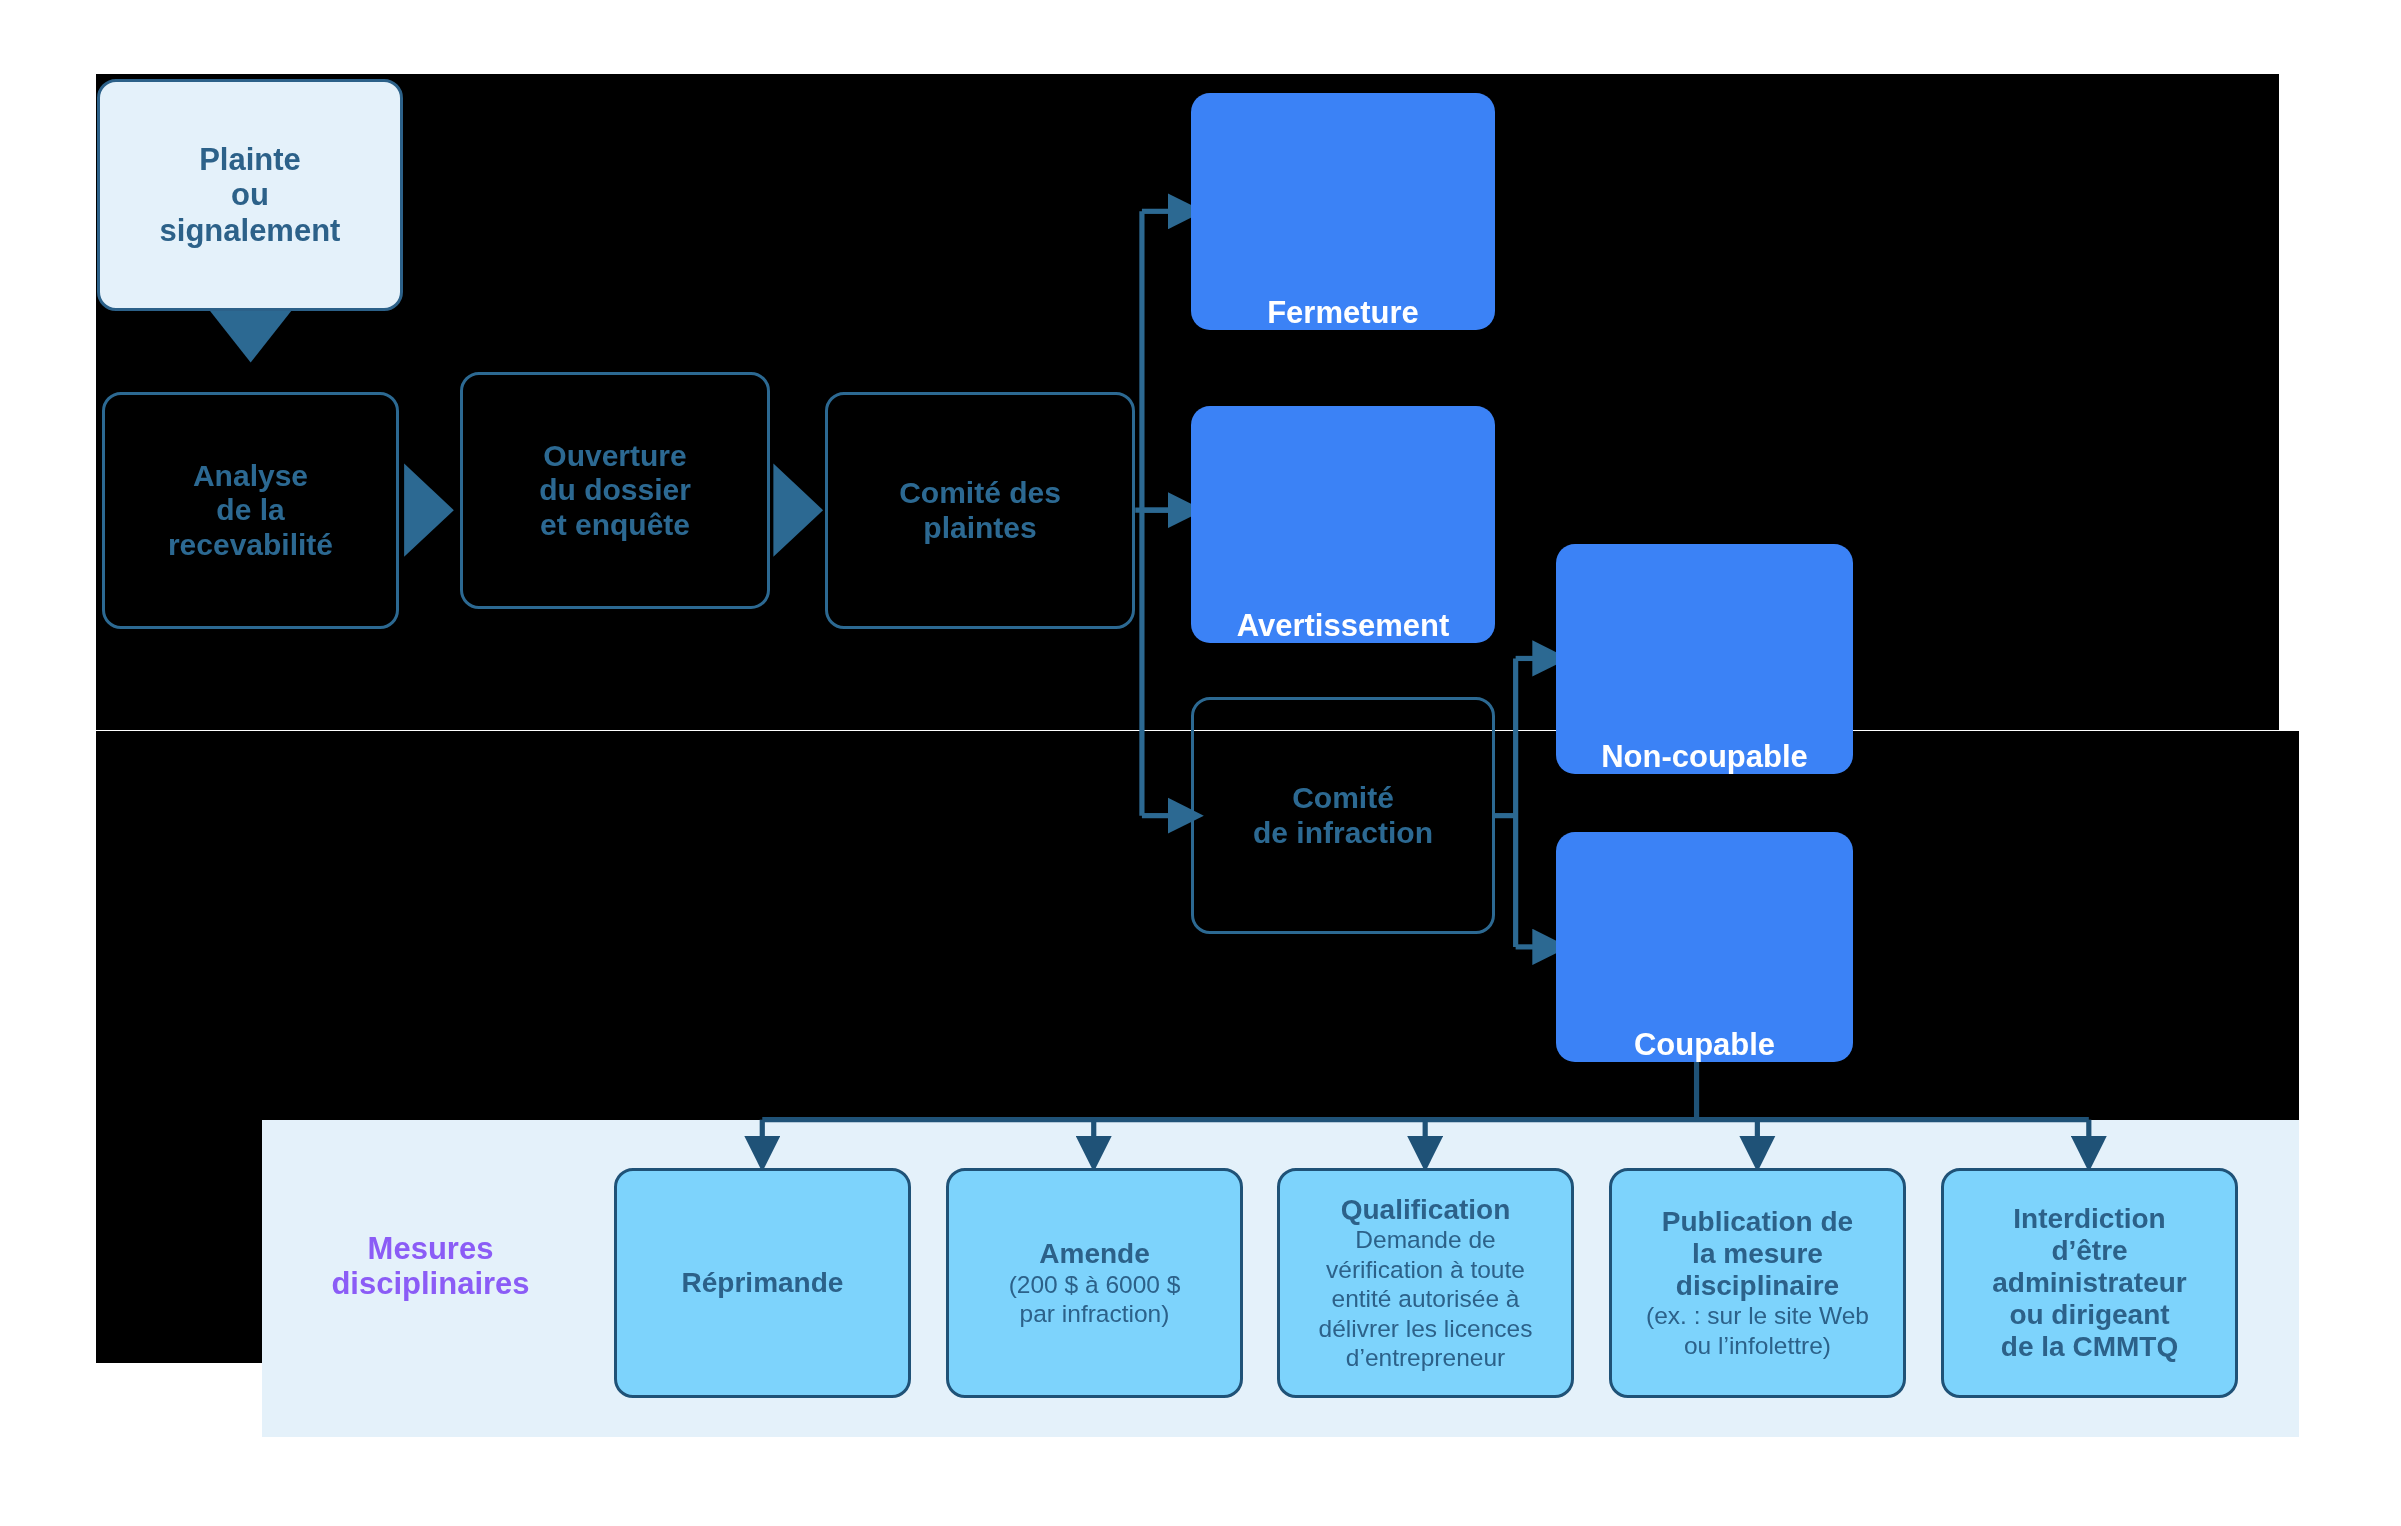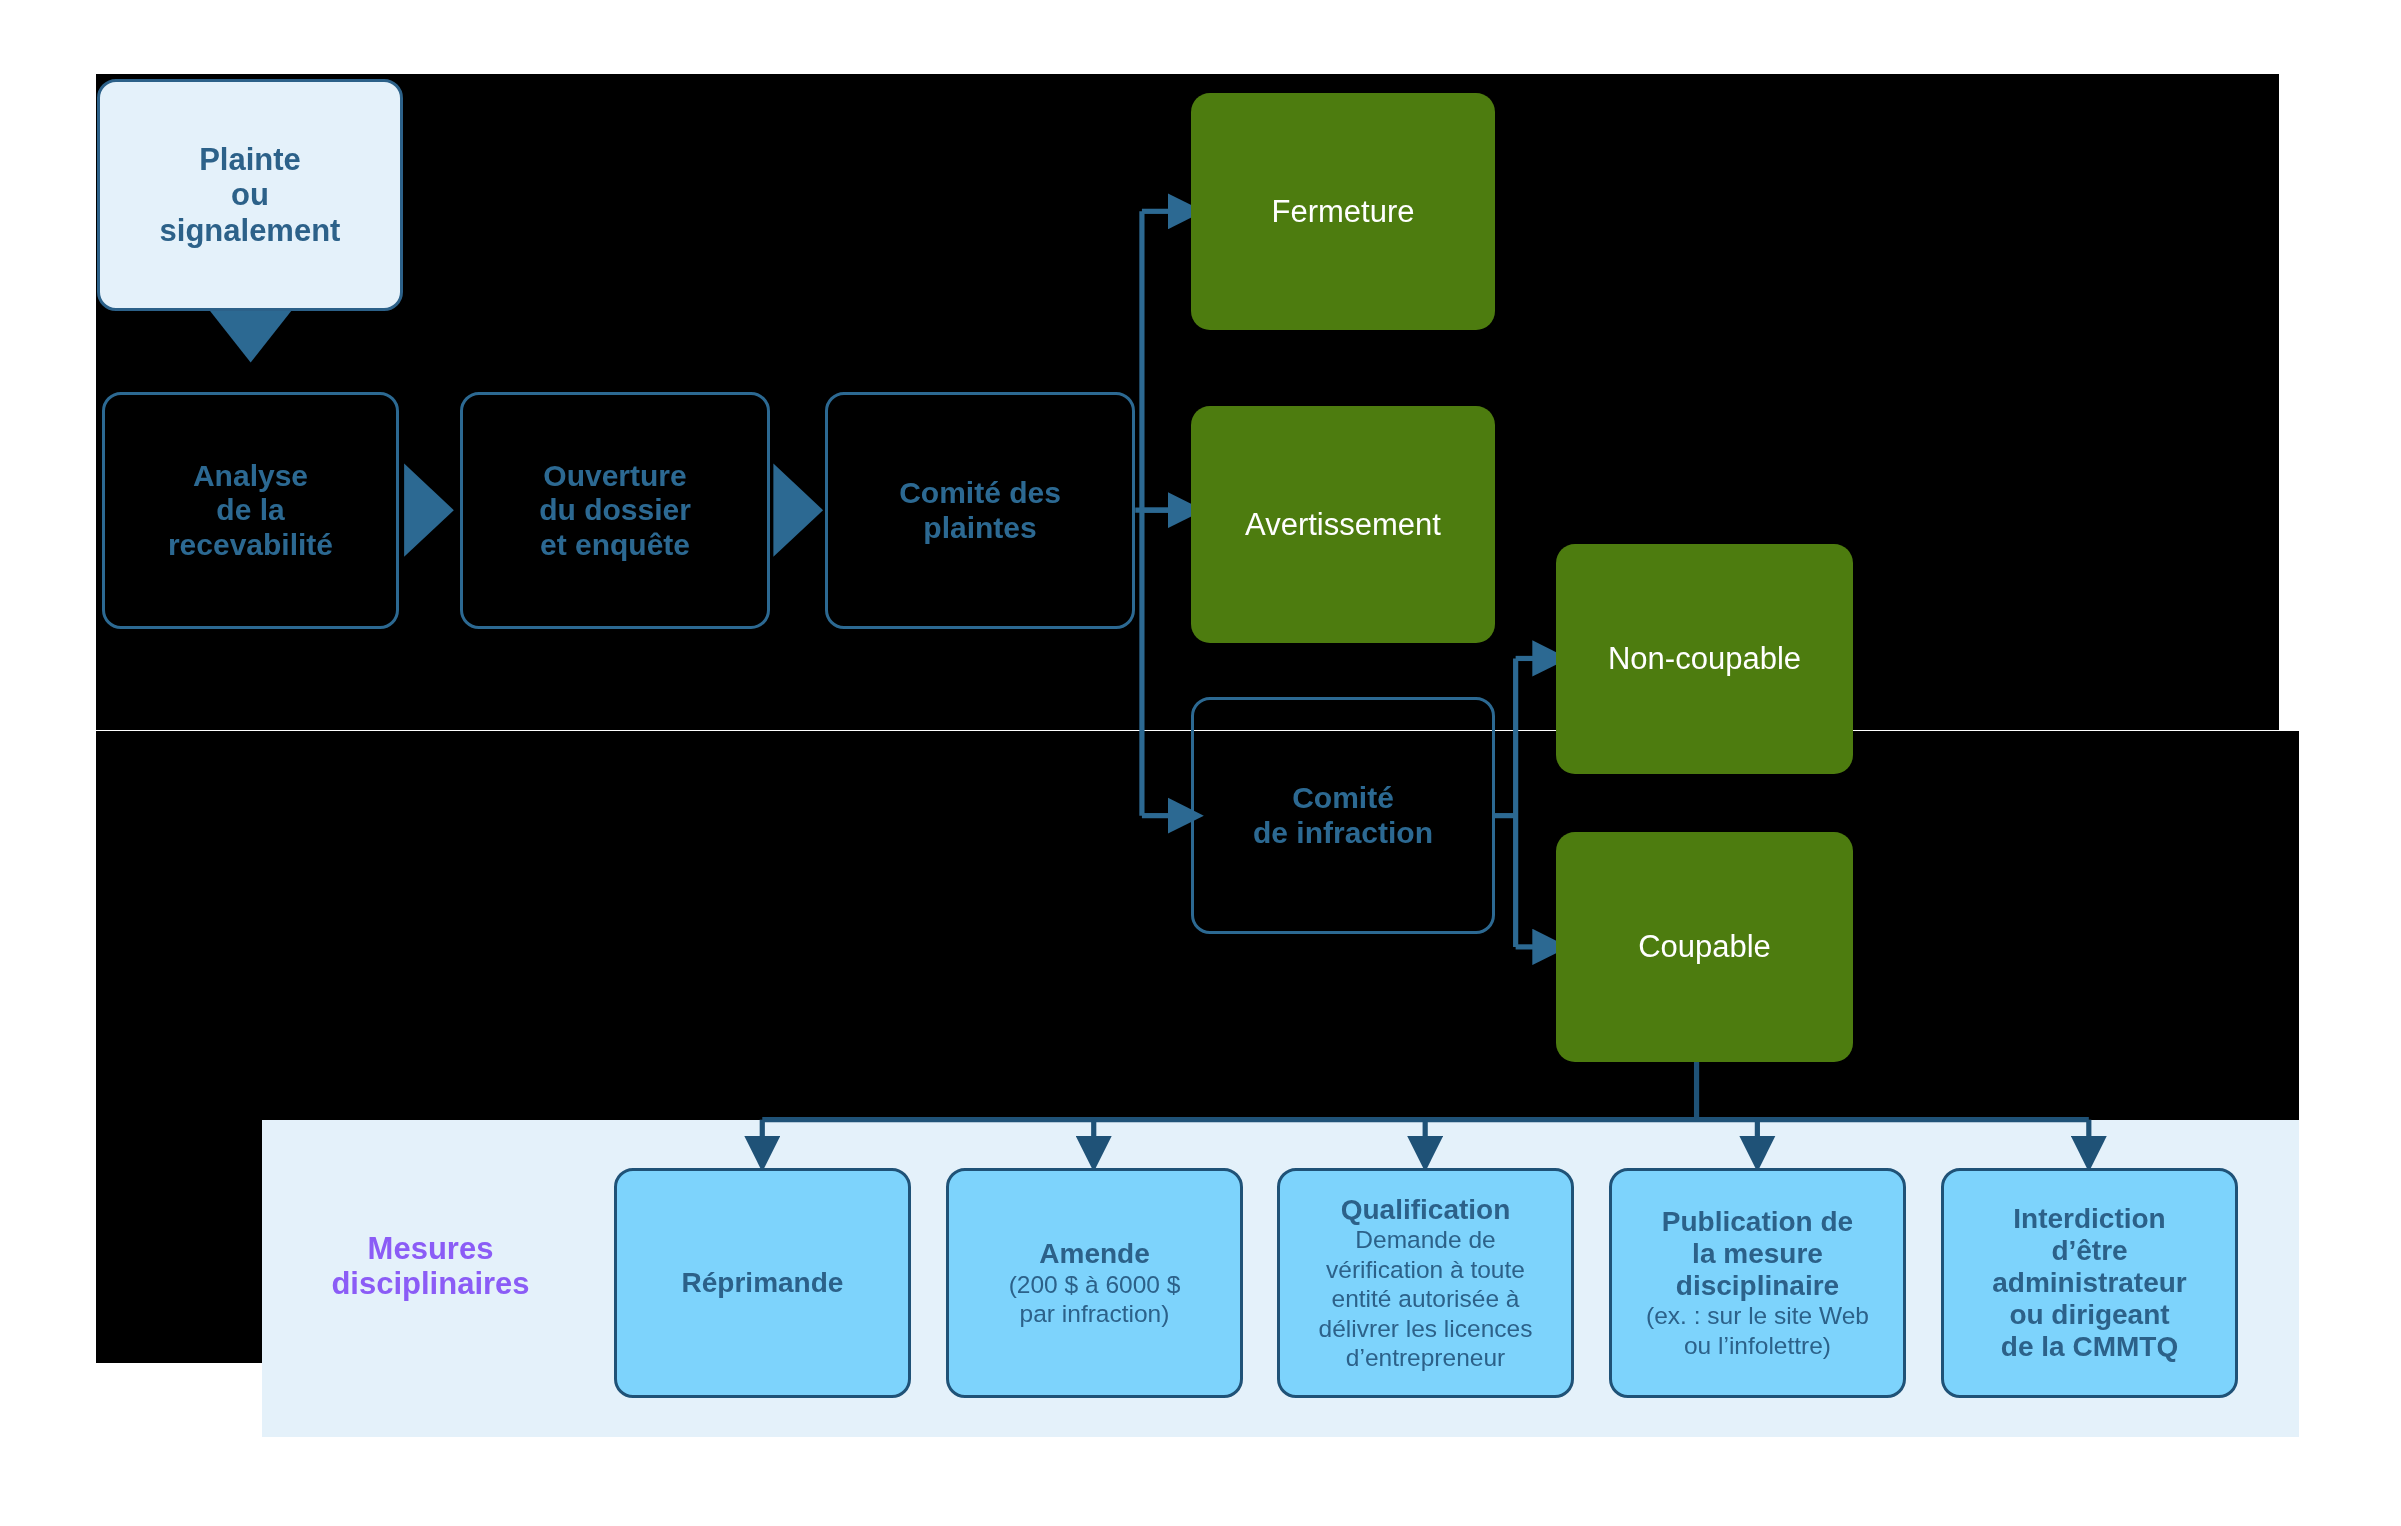--- a/index.html
+++ b/index.html
@@ -32,36 +32,37 @@
 
   
   .node.outline{
     background:transparent;
     border:3.7px solid #2c6992;
     color:#2c6992;
     font-weight:bold;
   }
   
   .node.filled{
-    background:#4d7c0f;
+    background:#3b82f6;
     border:none;
     color:#ffffff;
-    font-weight:normal;
+    font-weight:bold;
+    align-items:flex-end;
   }
   .node.start{
     background:#e4f1fa;
     border:3.7px solid #2c6189;
     color:#2c6189;
     font-weight:bold;
   }
 
   
   #n-plainte   {left:97px; top:79px;  width:306px; height:232px; font-size:31px;}
   #n-analyse   {left:102px; top:392px;  width:297px; height:237px; font-size:30px;}
-  #n-ouverture {left:460px; top:392px;  width:310px; height:237px; font-size:30px;}
+  #n-ouverture {left:460px; top:372px;  width:310px; height:237px; font-size:30px;}
   #n-comite-pl {left:825px;top:392px;  width:310px; height:237px; font-size:30px;}
 
   #n-fermeture {left:1191px;top:93px;  width:304px; height:237px; font-size:31px;}
   #n-avertis   {left:1191px;top:406px;  width:304px; height:237px; font-size:31px;}
   #n-comite-di {left:1191px;top:697px;  width:304px; height:237px; font-size:30px;}
 
   #n-noncoup   {left:1556px;top:544px;  width:297px; height:230px; font-size:31px;}
   #n-coupable  {left:1556px;top:832px; width:297px; height:230px; font-size:31px;}
 
   

